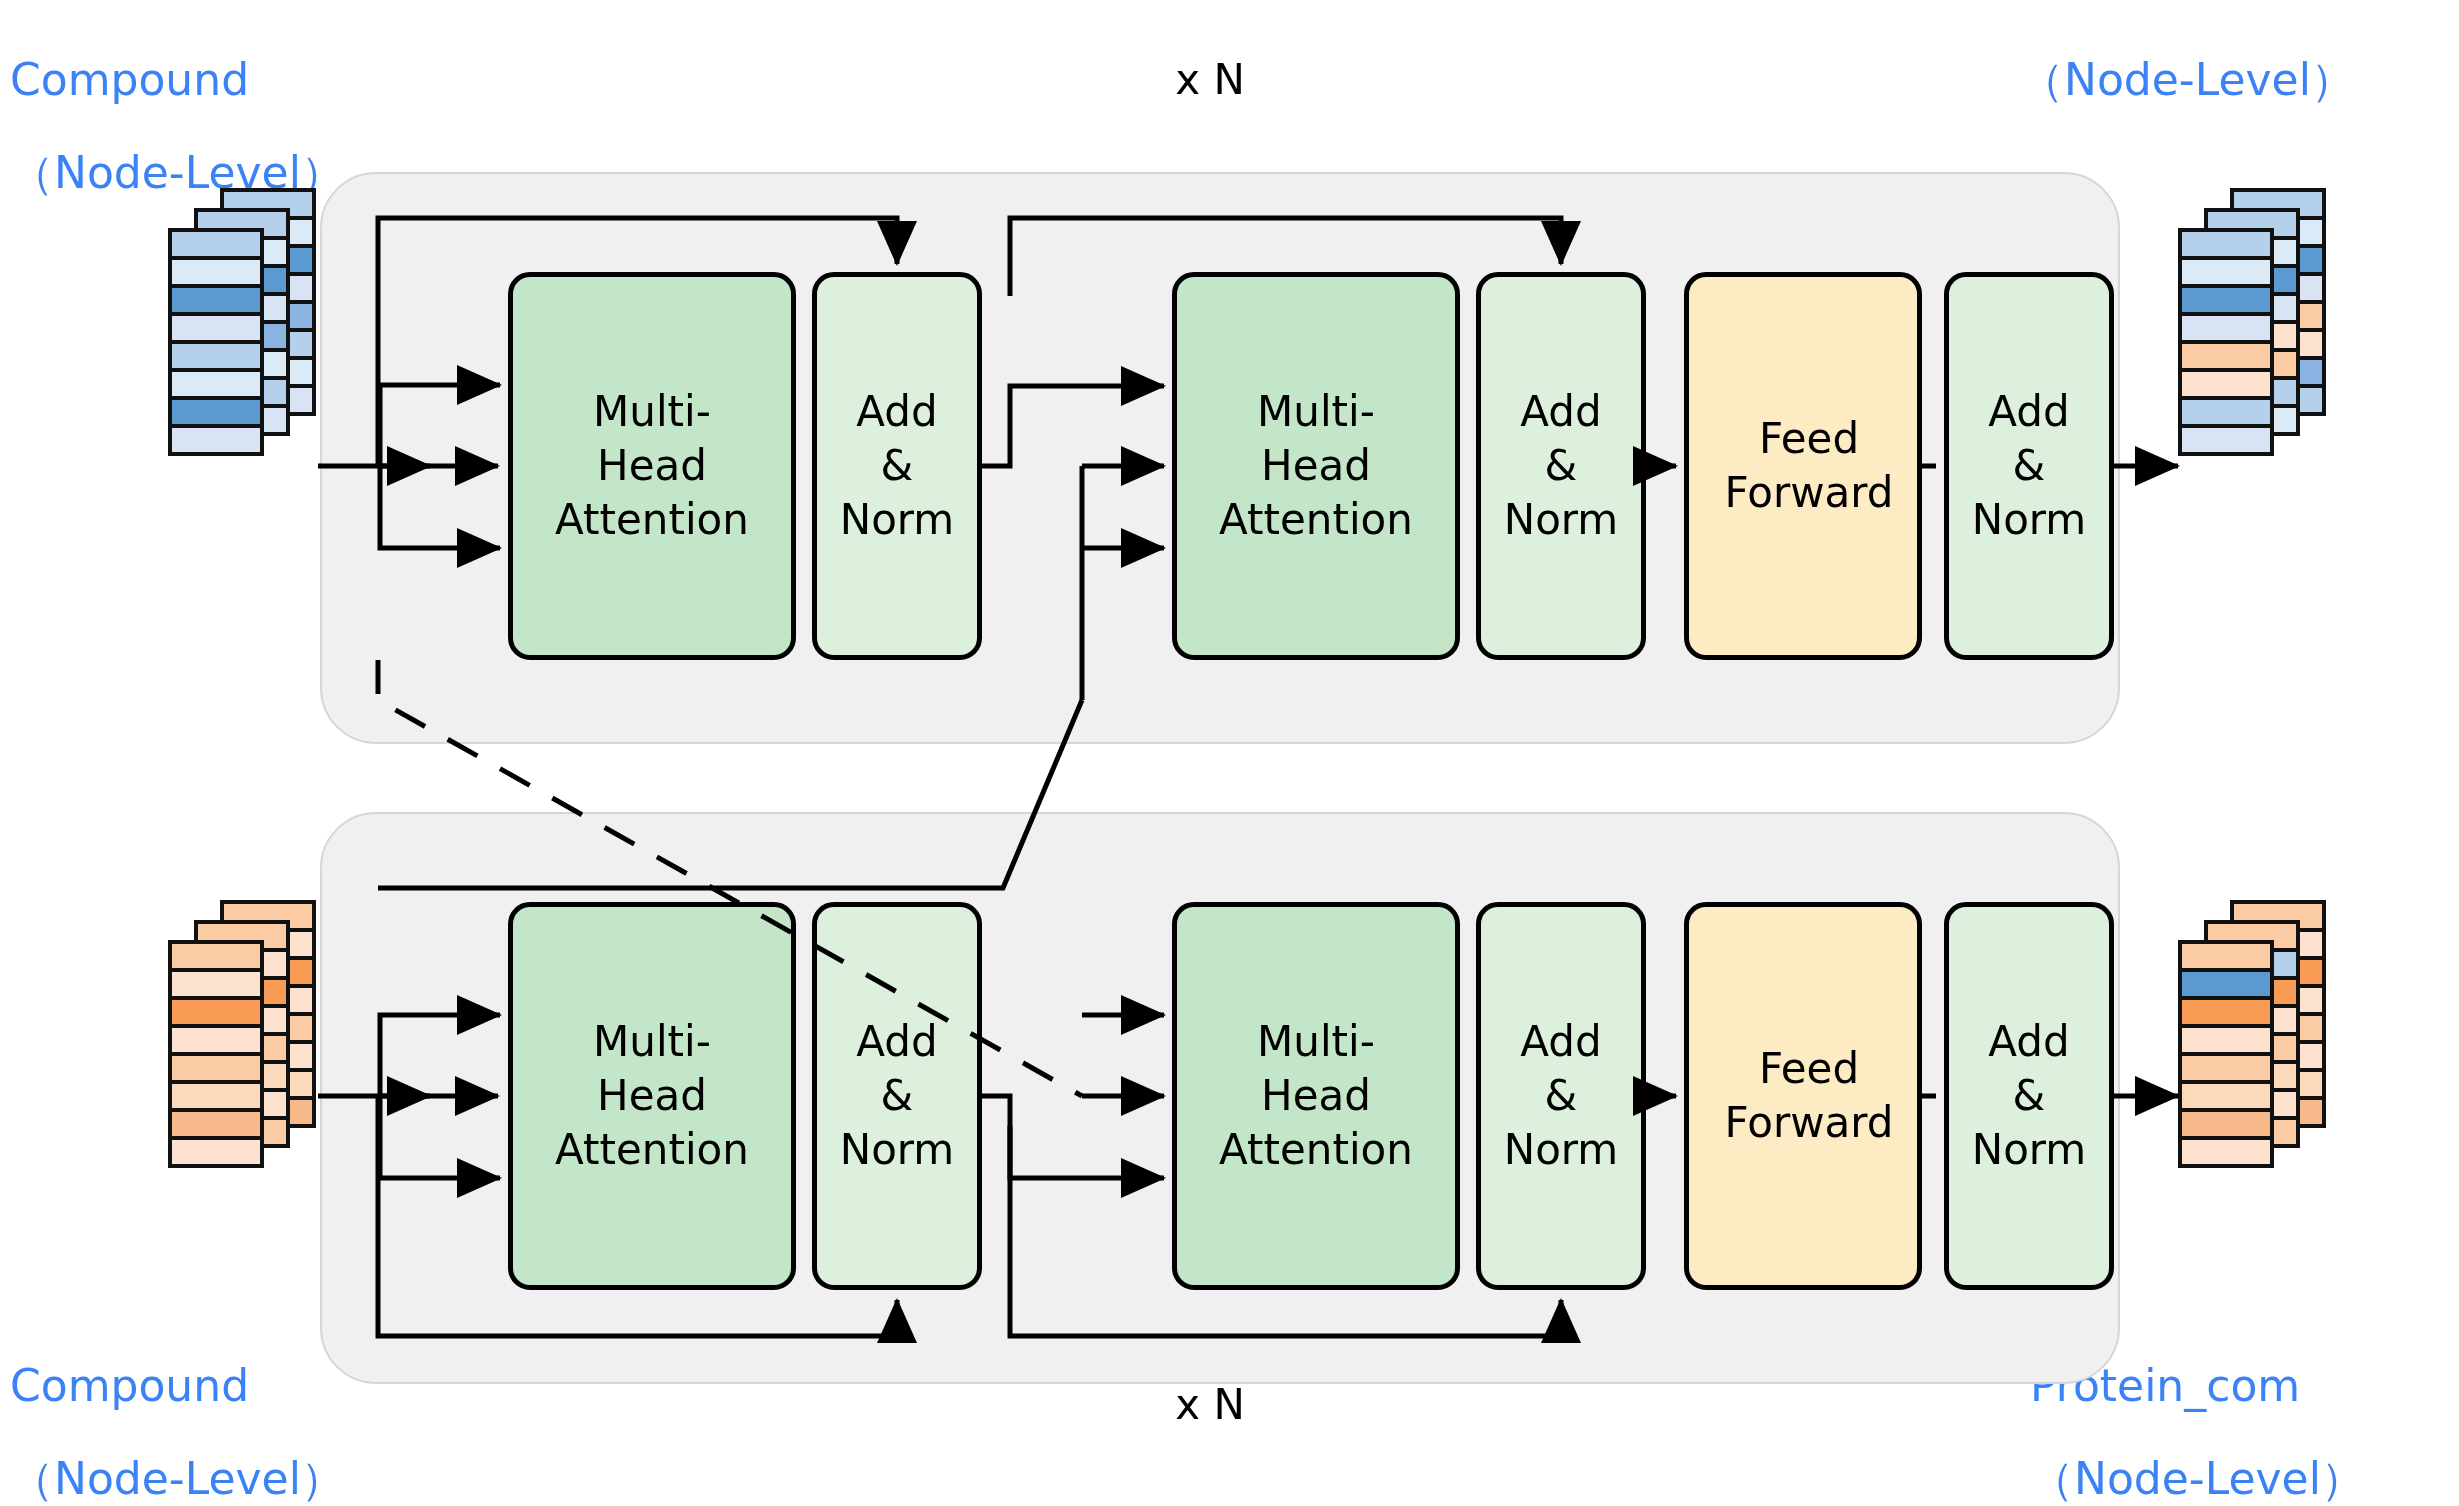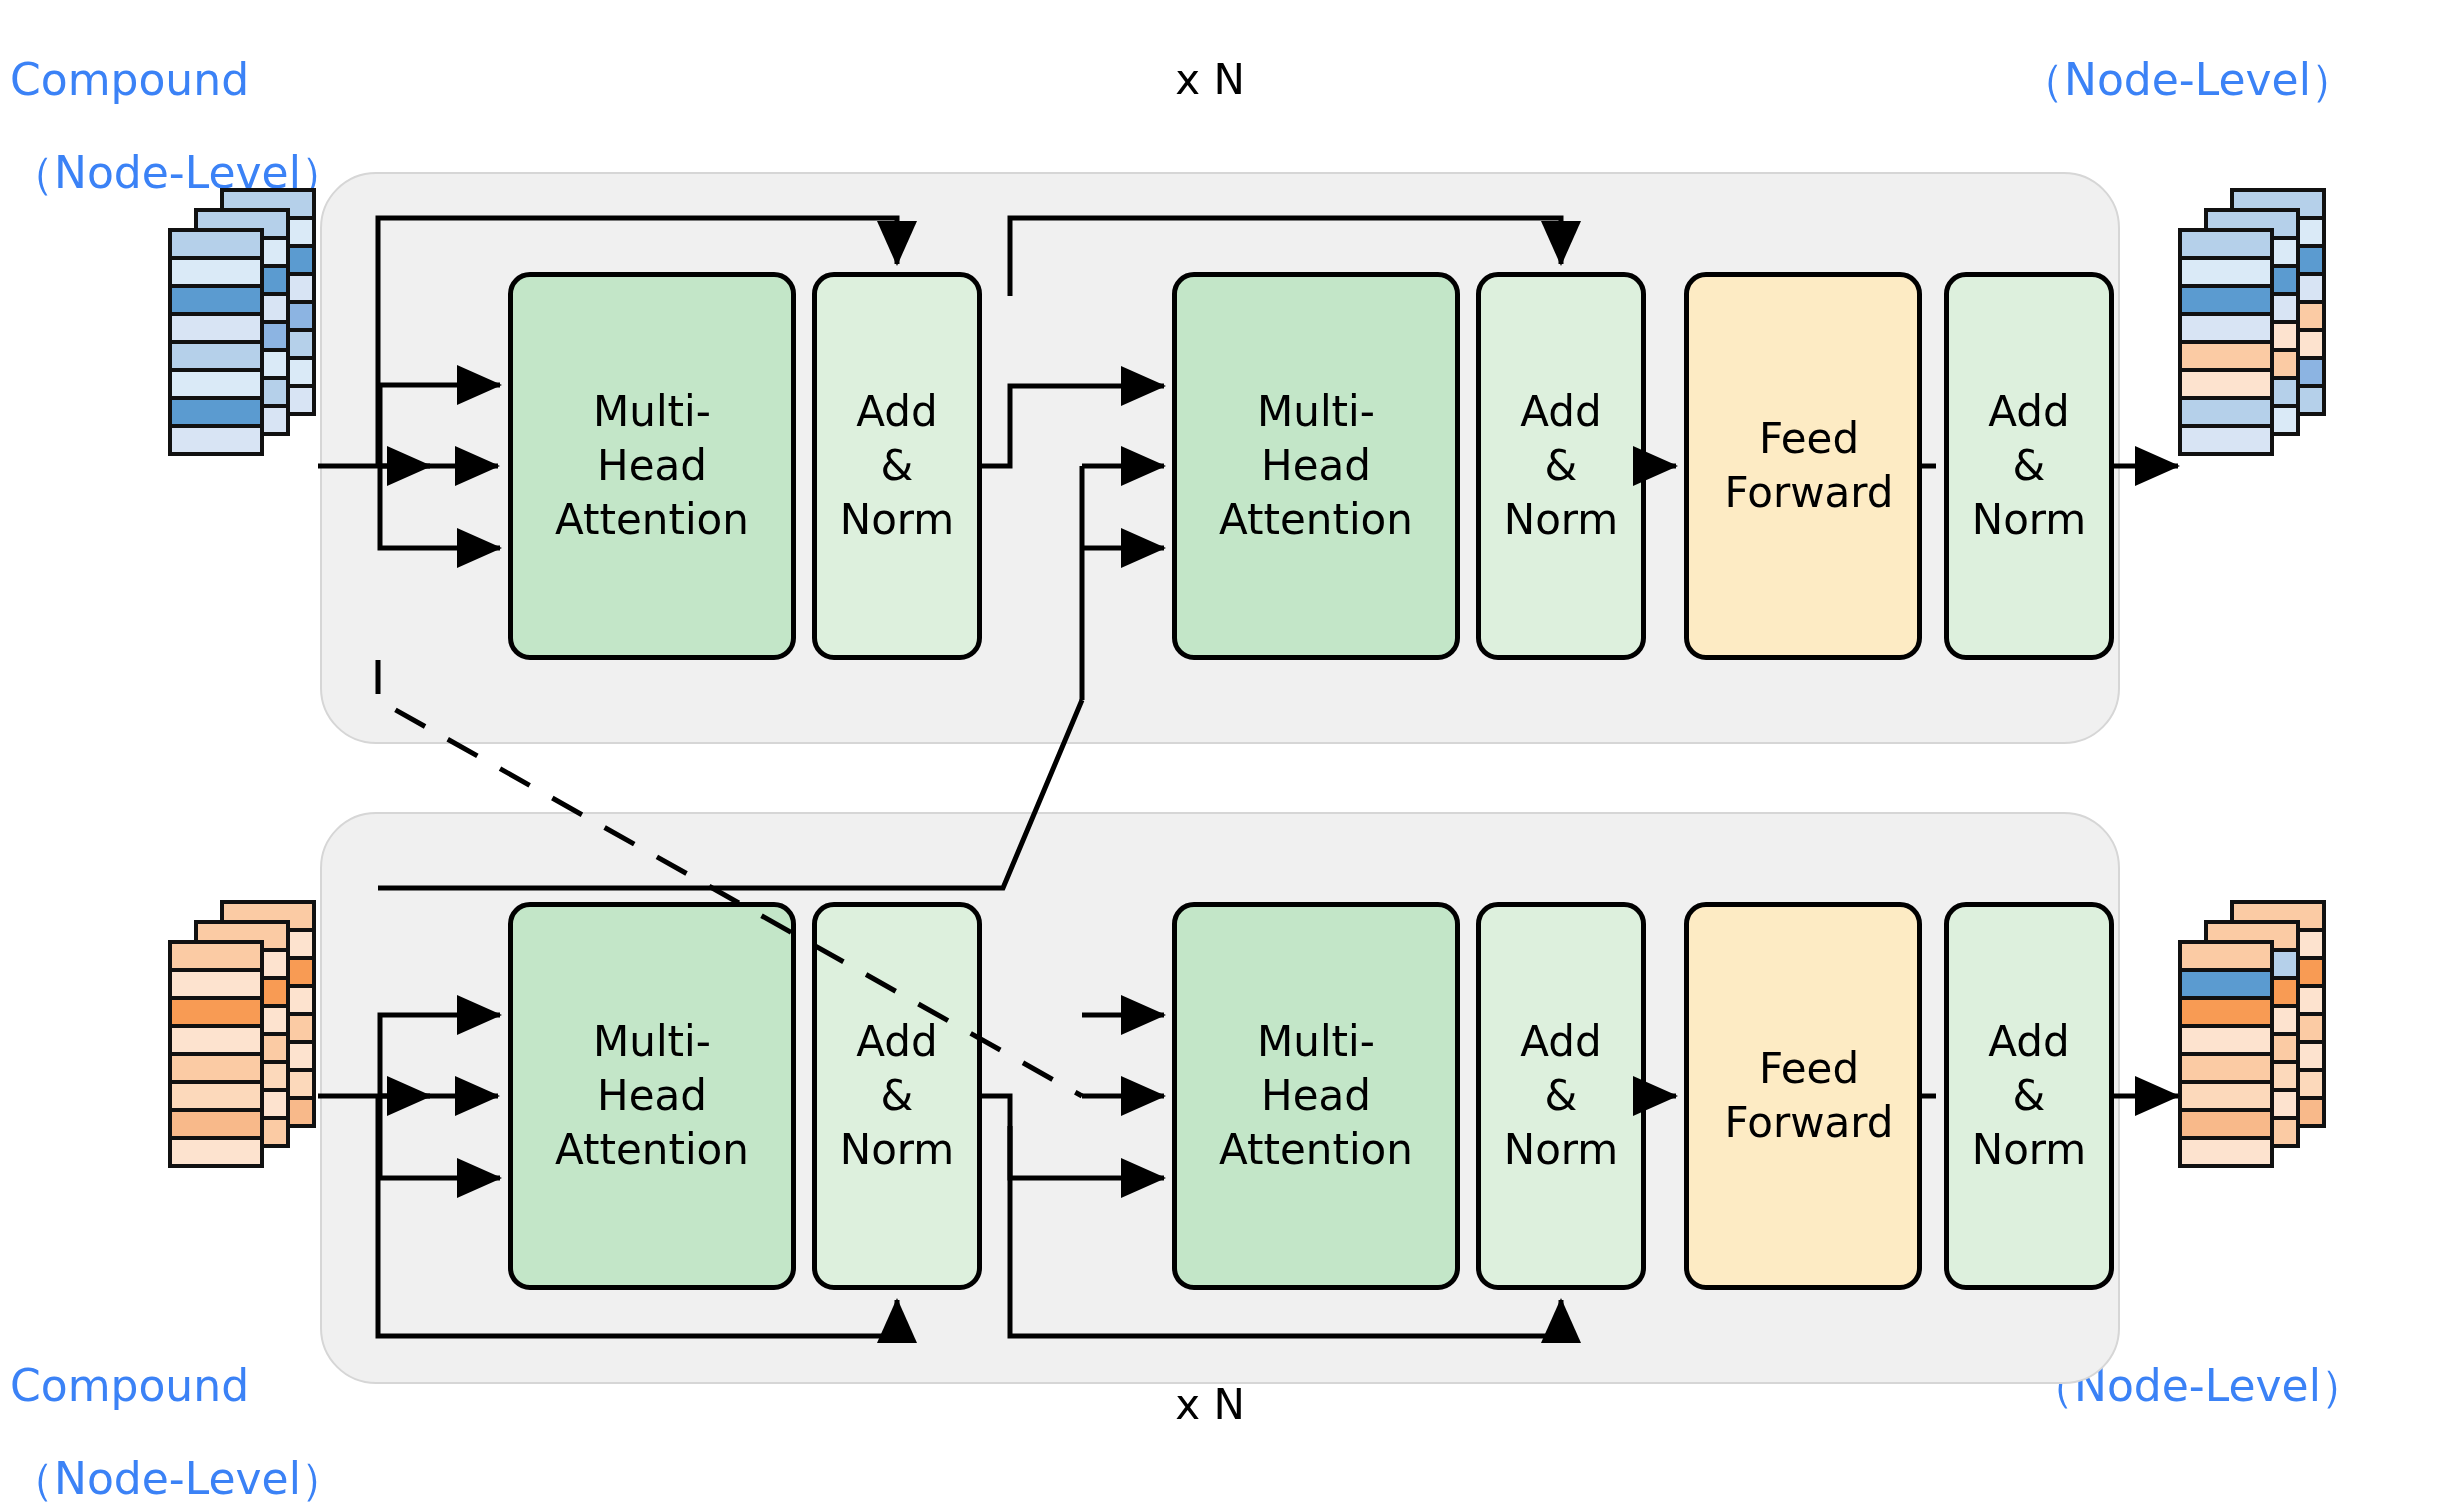--- a/index.html
+++ b/index.html
@@ -40,20 +40,21 @@
   <div class="lbl" style="left:2020px;top:14px;width:430px;">
     <span class="l2">（Node-Level）</span>
   </div>
 
   <div class="lbl" style="left:10px;top:1320px;width:360px;">
     <span class="l1">Compound</span>
     <span class="l2">（Node-Level）</span>
   </div>
 
   <div class="lbl" style="left:2030px;top:1320px;width:420px;">
+    <span class="l1">Protein_com</span>
     <span class="l2">（Node-Level）</span>
   </div>
 
   <div class="xn" style="left:1120px;top:55px;width:180px;">x N</div>
   <div class="xn" style="left:1120px;top:1380px;width:180px;">x N</div>
 
   <div class="panel" style="left:320px;top:172px;width:1800px;height:572px;"></div>
   <div class="panel" style="left:320px;top:812px;width:1800px;height:572px;"></div>
 
   <div class="blk mha" style="left:508px;top:272px;width:288px;height:388px;">

